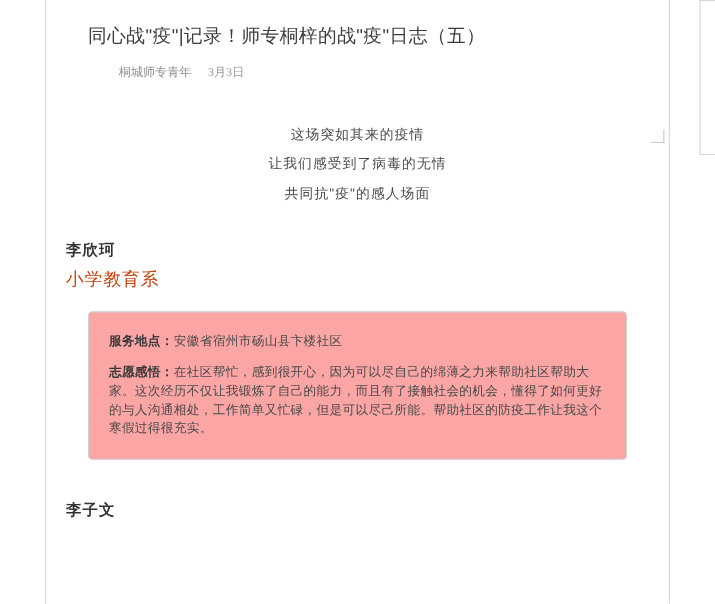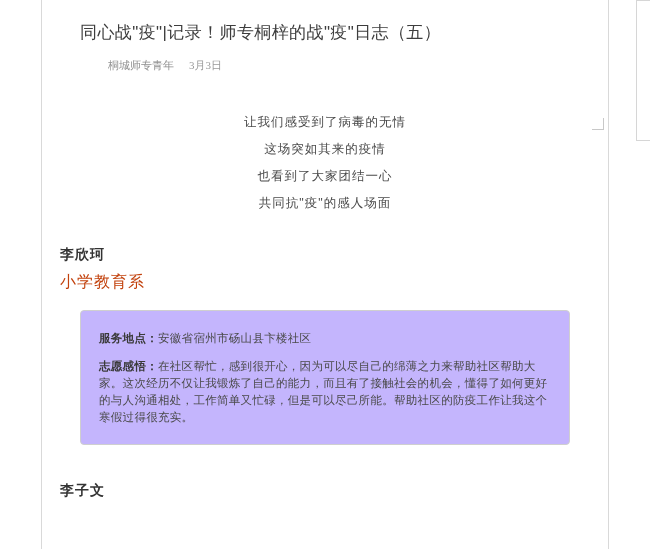--- a/index.html
+++ b/index.html
@@ -134,21 +134,21 @@
     font-size: 16px;
     color: #c2410c;
     letter-spacing: 1px;
     line-height: 20px;
   }
 
   .info-card {
     margin: 18px 20px 0 20px;
     border: 1px solid #cfcfcf;
     border-radius: 4px;
-    background: #c4b5fd;
+    background: #fca5a5;
     padding: 16px 18px 18px 18px;
     box-sizing: border-box;
   }
   .info-row {
     font-size: 11.5px;
     line-height: 22px;
     color: #4a4a4a;
     margin-bottom: 9px;
     letter-spacing: 0.3px;
   }
@@ -195,23 +195,22 @@
   <div class="article">
 
     <h1 class="title">同心战"疫"|记录！师专桐梓的战"疫"日志（五）</h1>
 
     <div class="meta">
       <span class="account">桐城师专青年</span>
       <span class="date">3月3日</span>
     </div>
 
     <div class="poem">
+      <div>这场突如其来的疫情</div>
       <div>让我们感受到了病毒的无情</div>
-      <div>这场突如其来的疫情</div>
-      <div>也看到了大家团结一心</div>
       <div>共同抗"疫"的感人场面</div>
     </div>
 
     <div class="person-block">
       <div class="person-name">李欣珂</div>
       <div class="person-dept">小学教育系</div>
     </div>
 
     <div class="info-card">
       <div class="info-row">

